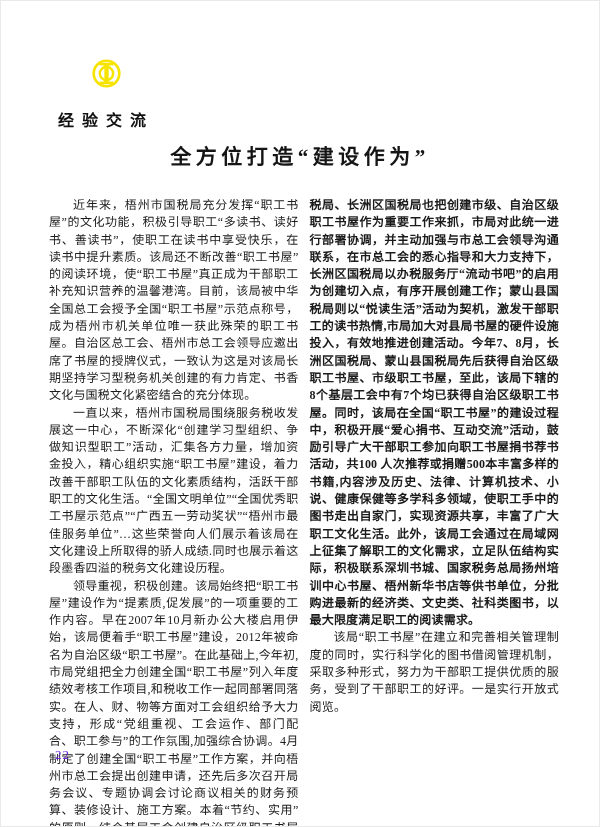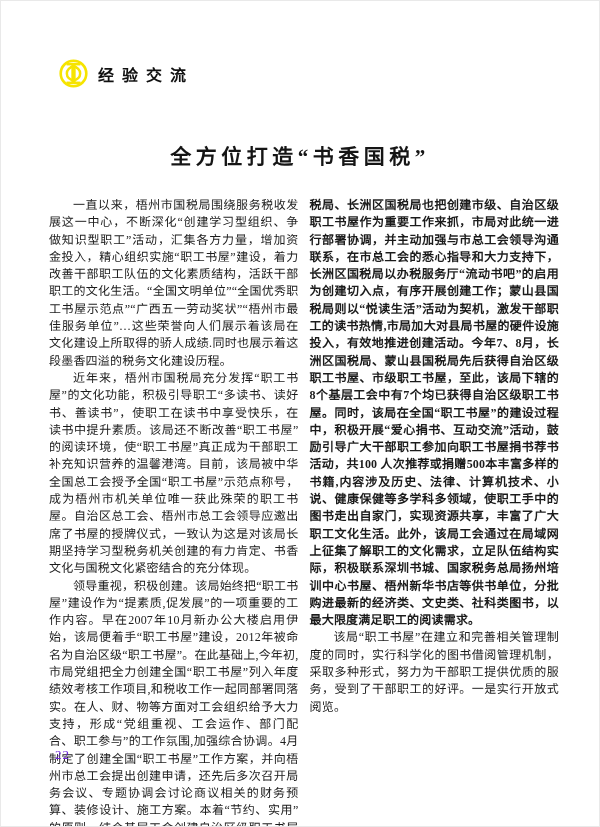--- a/index.html
+++ b/index.html
@@ -9,21 +9,21 @@
     margin:0 auto;
     background:#ffffff;
     box-sizing:border-box;
     border:1px solid #e9e9e9;
     font-family:"Liberation Serif","DejaVu Serif",serif;
     color:#1b1b1b;
     overflow:hidden;
   }
   .section-header{
     position:absolute;top:57px;left:57px;
-    display:flex;align-items:center;gap:9px;
+    display:flex;align-items:center;gap:18px;flex-direction:column;
   }
   .union-logo{display:block;}
   .section-label{
     font-family:"Liberation Sans","DejaVu Sans",sans-serif;
     font-size:16px;font-weight:900;letter-spacing:8px;
     color:#111;white-space:nowrap;
   }
   .article-title{
     position:absolute;top:110px;left:0;right:0;
     margin:0;text-align:center;
@@ -59,27 +59,27 @@
       <circle cx="20" cy="20" r="8.6" fill="none" stroke="#f6e400" stroke-width="3.2"></circle>
       <rect x="17.2" y="7.5" width="5.6" height="25" fill="#f6e400"></rect>
       <rect x="11" y="6.2" width="18" height="3.4" fill="#f6e400"></rect>
       <rect x="11" y="30.4" width="18" height="3.4" fill="#f6e400"></rect>
     </svg>
     <span class="section-label">经验交流</span>
   </div>
 
   <h1 class="article-title">
     <br>
-    <span>全方位打造“书香国税”</span>
+    <span>全方位打造“建设作为”</span>
   </h1>
 
   <div class="columns">
     <div class="col">
+      <p>近年来，梧州市国税局充分发挥“职工书屋”的文化功能，积极引导职工“多读书、读好书、善读书”，使职工在读书中享受快乐，在读书中提升素质。该局还不断改善“职工书屋”的阅读环境，使“职工书屋”真正成为干部职工补充知识营养的温馨港湾。目前，该局被中华全国总工会授予全国“职工书屋”示范点称号，成为梧州市机关单位唯一获此殊荣的职工书屋。自治区总工会、梧州市总工会领导应邀出席了书屋的授牌仪式，一致认为这是对该局长期坚持学习型税务机关创建的有力肯定、书香文化与国税文化紧密结合的充分体现。</p>
       <p>一直以来，梧州市国税局围绕服务税收发展这一中心，不断深化“创建学习型组织、争做知识型职工”活动，汇集各方力量，增加资金投入，精心组织实施“职工书屋”建设，着力改善干部职工队伍的文化素质结构，活跃干部职工的文化生活。“全国文明单位”“全国优秀职工书屋示范点”“广西五一劳动奖状”“梧州市最佳服务单位”…这些荣誉向人们展示着该局在文化建设上所取得的骄人成绩.同时也展示着这段墨香四溢的税务文化建设历程。</p>
-      <p>近年来，梧州市国税局充分发挥“职工书屋”的文化功能，积极引导职工“多读书、读好书、善读书”，使职工在读书中享受快乐，在读书中提升素质。该局还不断改善“职工书屋”的阅读环境，使“职工书屋”真正成为干部职工补充知识营养的温馨港湾。目前，该局被中华全国总工会授予全国“职工书屋”示范点称号，成为梧州市机关单位唯一获此殊荣的职工书屋。自治区总工会、梧州市总工会领导应邀出席了书屋的授牌仪式，一致认为这是对该局长期坚持学习型税务机关创建的有力肯定、书香文化与国税文化紧密结合的充分体现。</p>
       <p>领导重视，积极创建。该局始终把“职工书屋”建设作为“提素质,促发展”的一项重要的工作内容。早在2007年10月新办公大楼启用伊始，该局便着手“职工书屋”建设，2012年被命名为自治区级“职工书屋”。在此基础上,今年初,市局党组把全力创建全国“职工书屋”列入年度绩效考核工作项目,和税收工作一起同部署同落实。在人、财、物等方面对工会组织给予大力支持，形成“党组重视、工会运作、部门配合、职工参与”的工作氛围,加强综合协调。4月制定了创建全国“职工书屋”工作方案，并向梧州市总工会提出创建申请，还先后多次召开局务会议、专题协调会讨论商议相关的财务预算、装修设计、施工方案。本着“节约、实用”的原则，结合基层工会创建自治区级职工书屋的需求，因地制宜，一同规划，全方位推进“书香国税文化”建设。</p>
 
     </div>
     <div class="col">
       <p class="no-indent">税局、长洲区国税局也把创建市级、自治区级职工书屋作为重要工作来抓，市局对此统一进行部署协调，并主动加强与市总工会领导沟通联系，在市总工会的悉心指导和大力支持下，长洲区国税局以办税服务厅“流动书吧”的启用为创建切入点，有序开展创建工作；蒙山县国税局则以“悦读生活”活动为契机，激发干部职工的读书热情,市局加大对县局书屋的硬件设施投入，有效地推进创建活动。今年7、8月，长洲区国税局、蒙山县国税局先后获得自治区级职工书屋、市级职工书屋，至此，该局下辖的8个基层工会中有7个均已获得自治区级职工书屋。同时，该局在全国“职工书屋”的建设过程中，积极开展“爱心捐书、互动交流”活动，鼓励引导广大干部职工参加向职工书屋捐书荐书活动，共100 人次推荐或捐赠500本丰富多样的书籍,内容涉及历史、法律、计算机技术、小说、健康保健等多学科多领域，使职工手中的图书走出自家门，实现资源共享，丰富了广大职工文化生活。此外，该局工会通过在局域网上征集了解职工的文化需求，立足队伍结构实际，积极联系深圳书城、国家税务总局扬州培训中心书屋、梧州新华书店等供书单位，分批购进最新的经济类、文史类、社科类图书，以最大限度满足职工的阅读需求。</p>
       <p>该局“职工书屋”在建立和完善相关管理制度的同时，实行科学化的图书借阅管理机制，采取多种形式，努力为干部职工提供优质的服务，受到了干部职工的好评。一是实行开放式阅览。</p>
     </div>
   </div>
 
   <div class="page-number">22</div>

